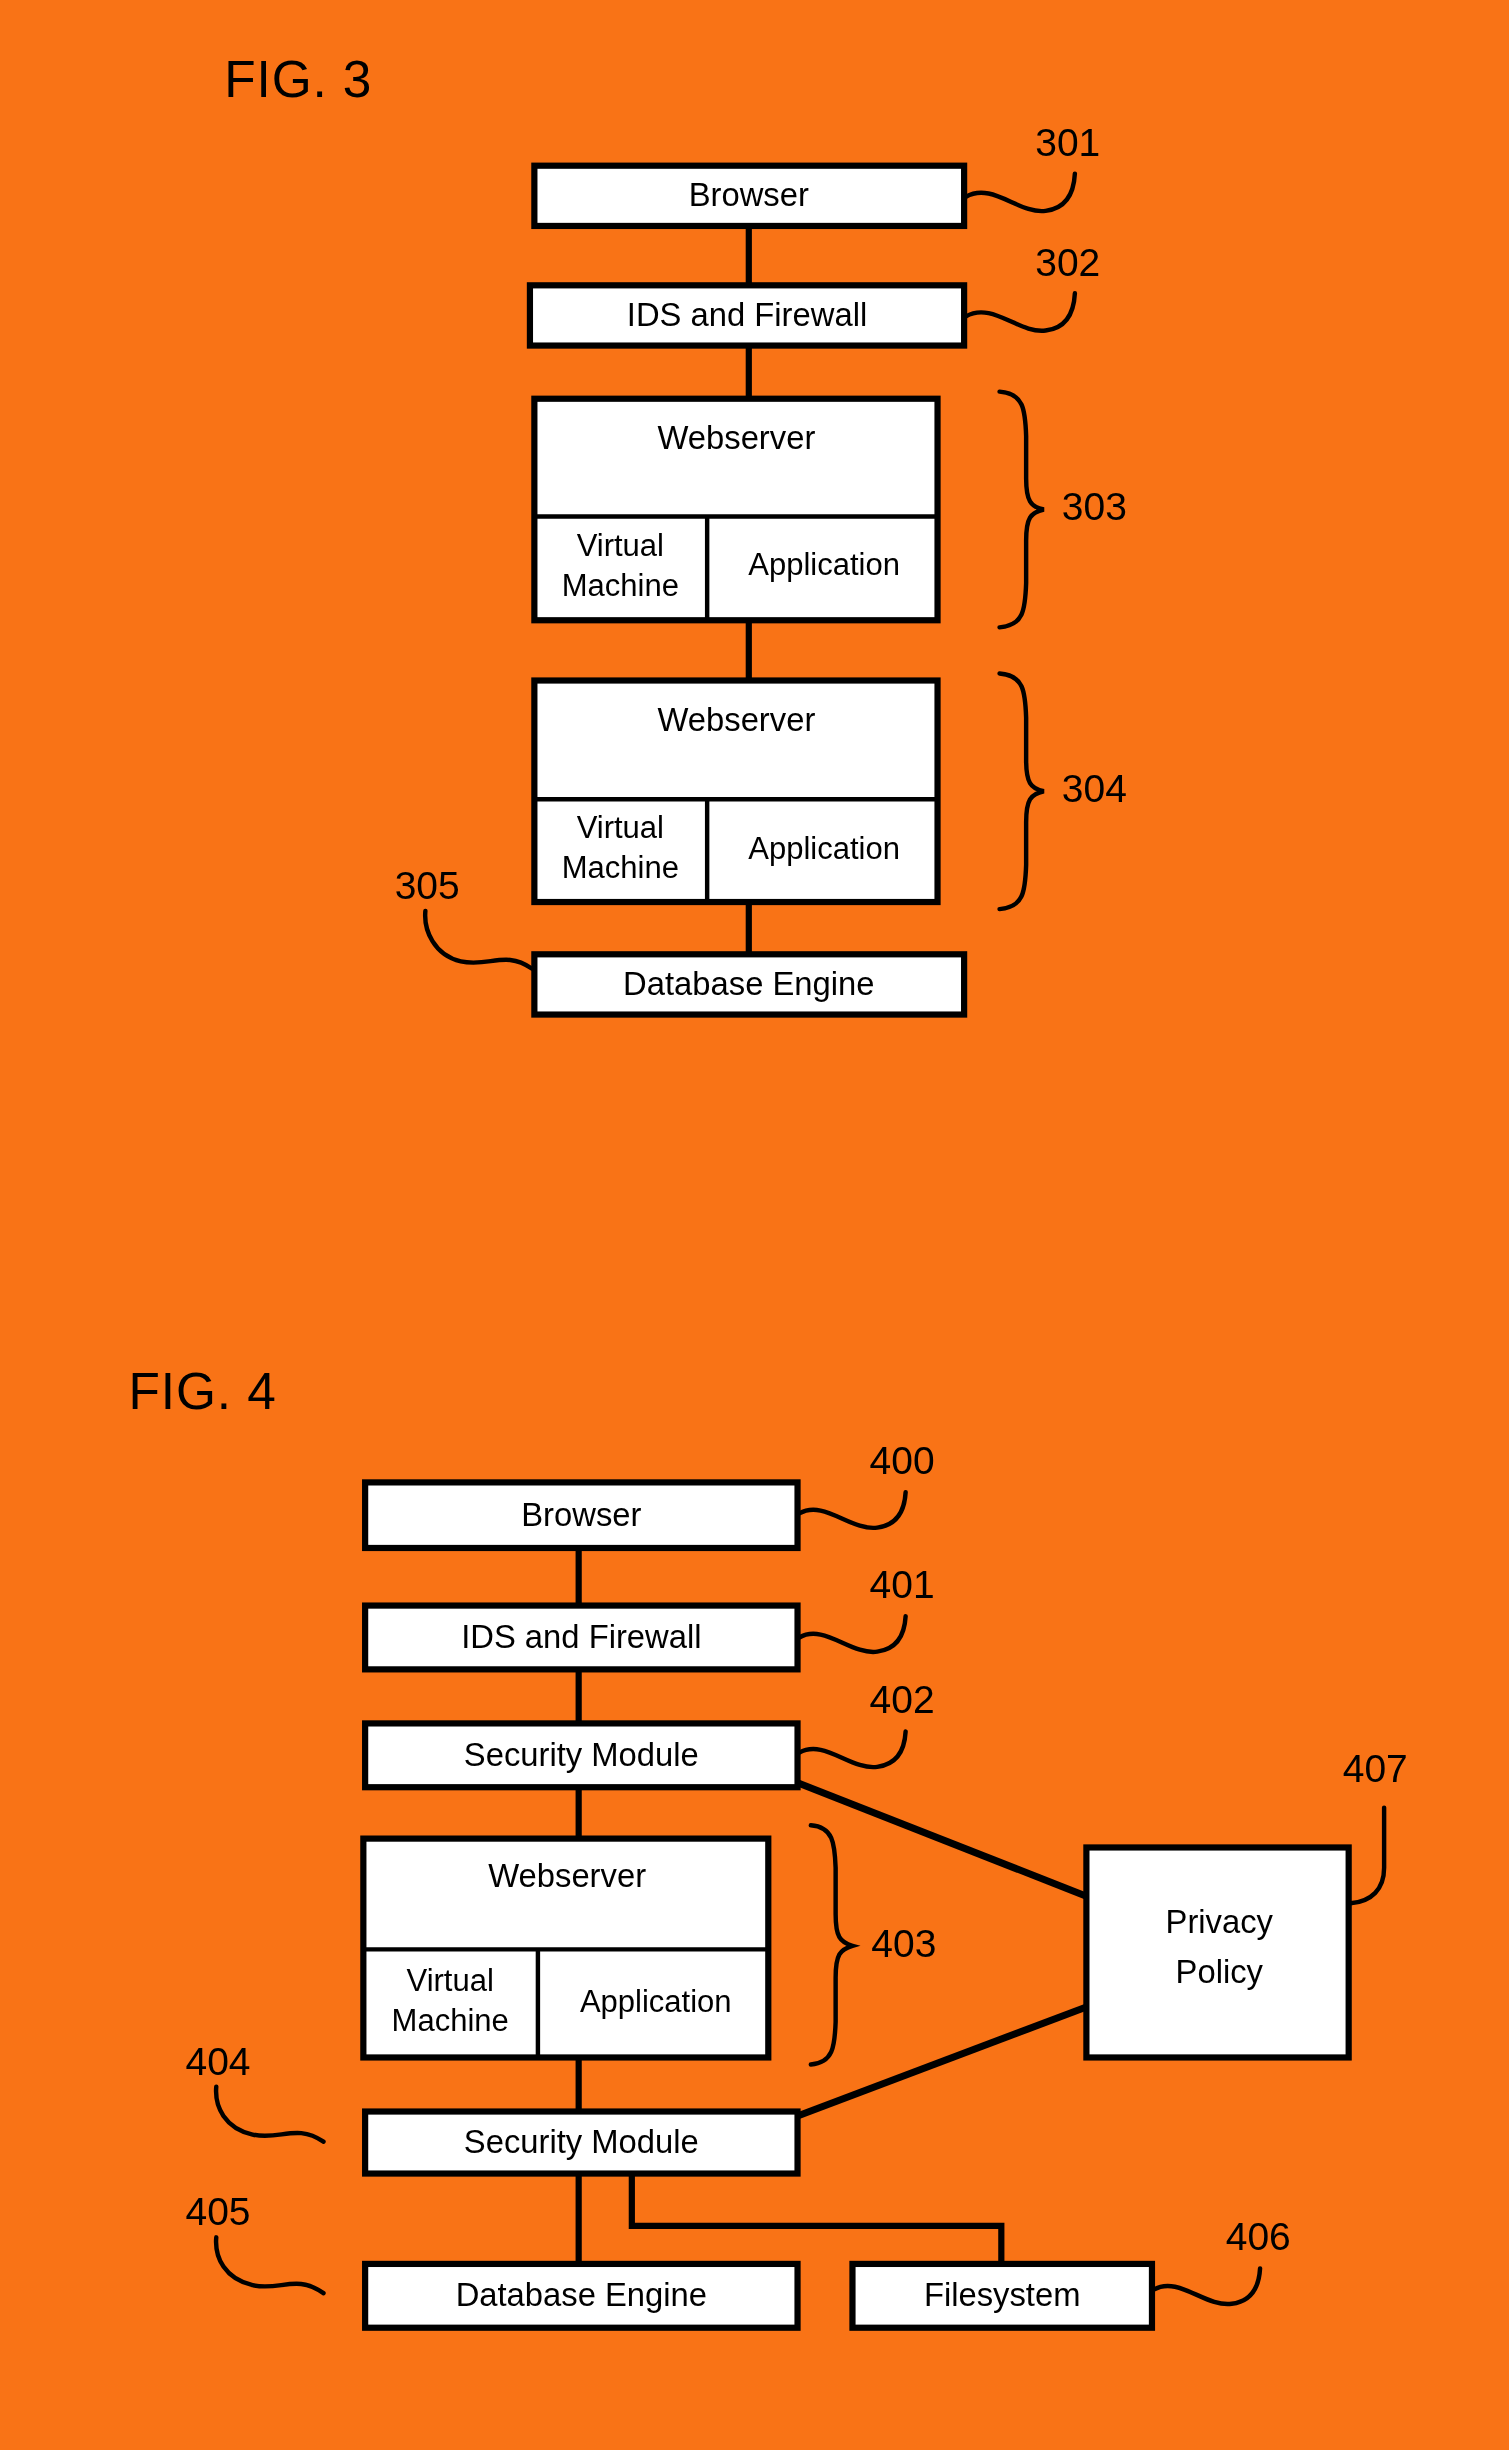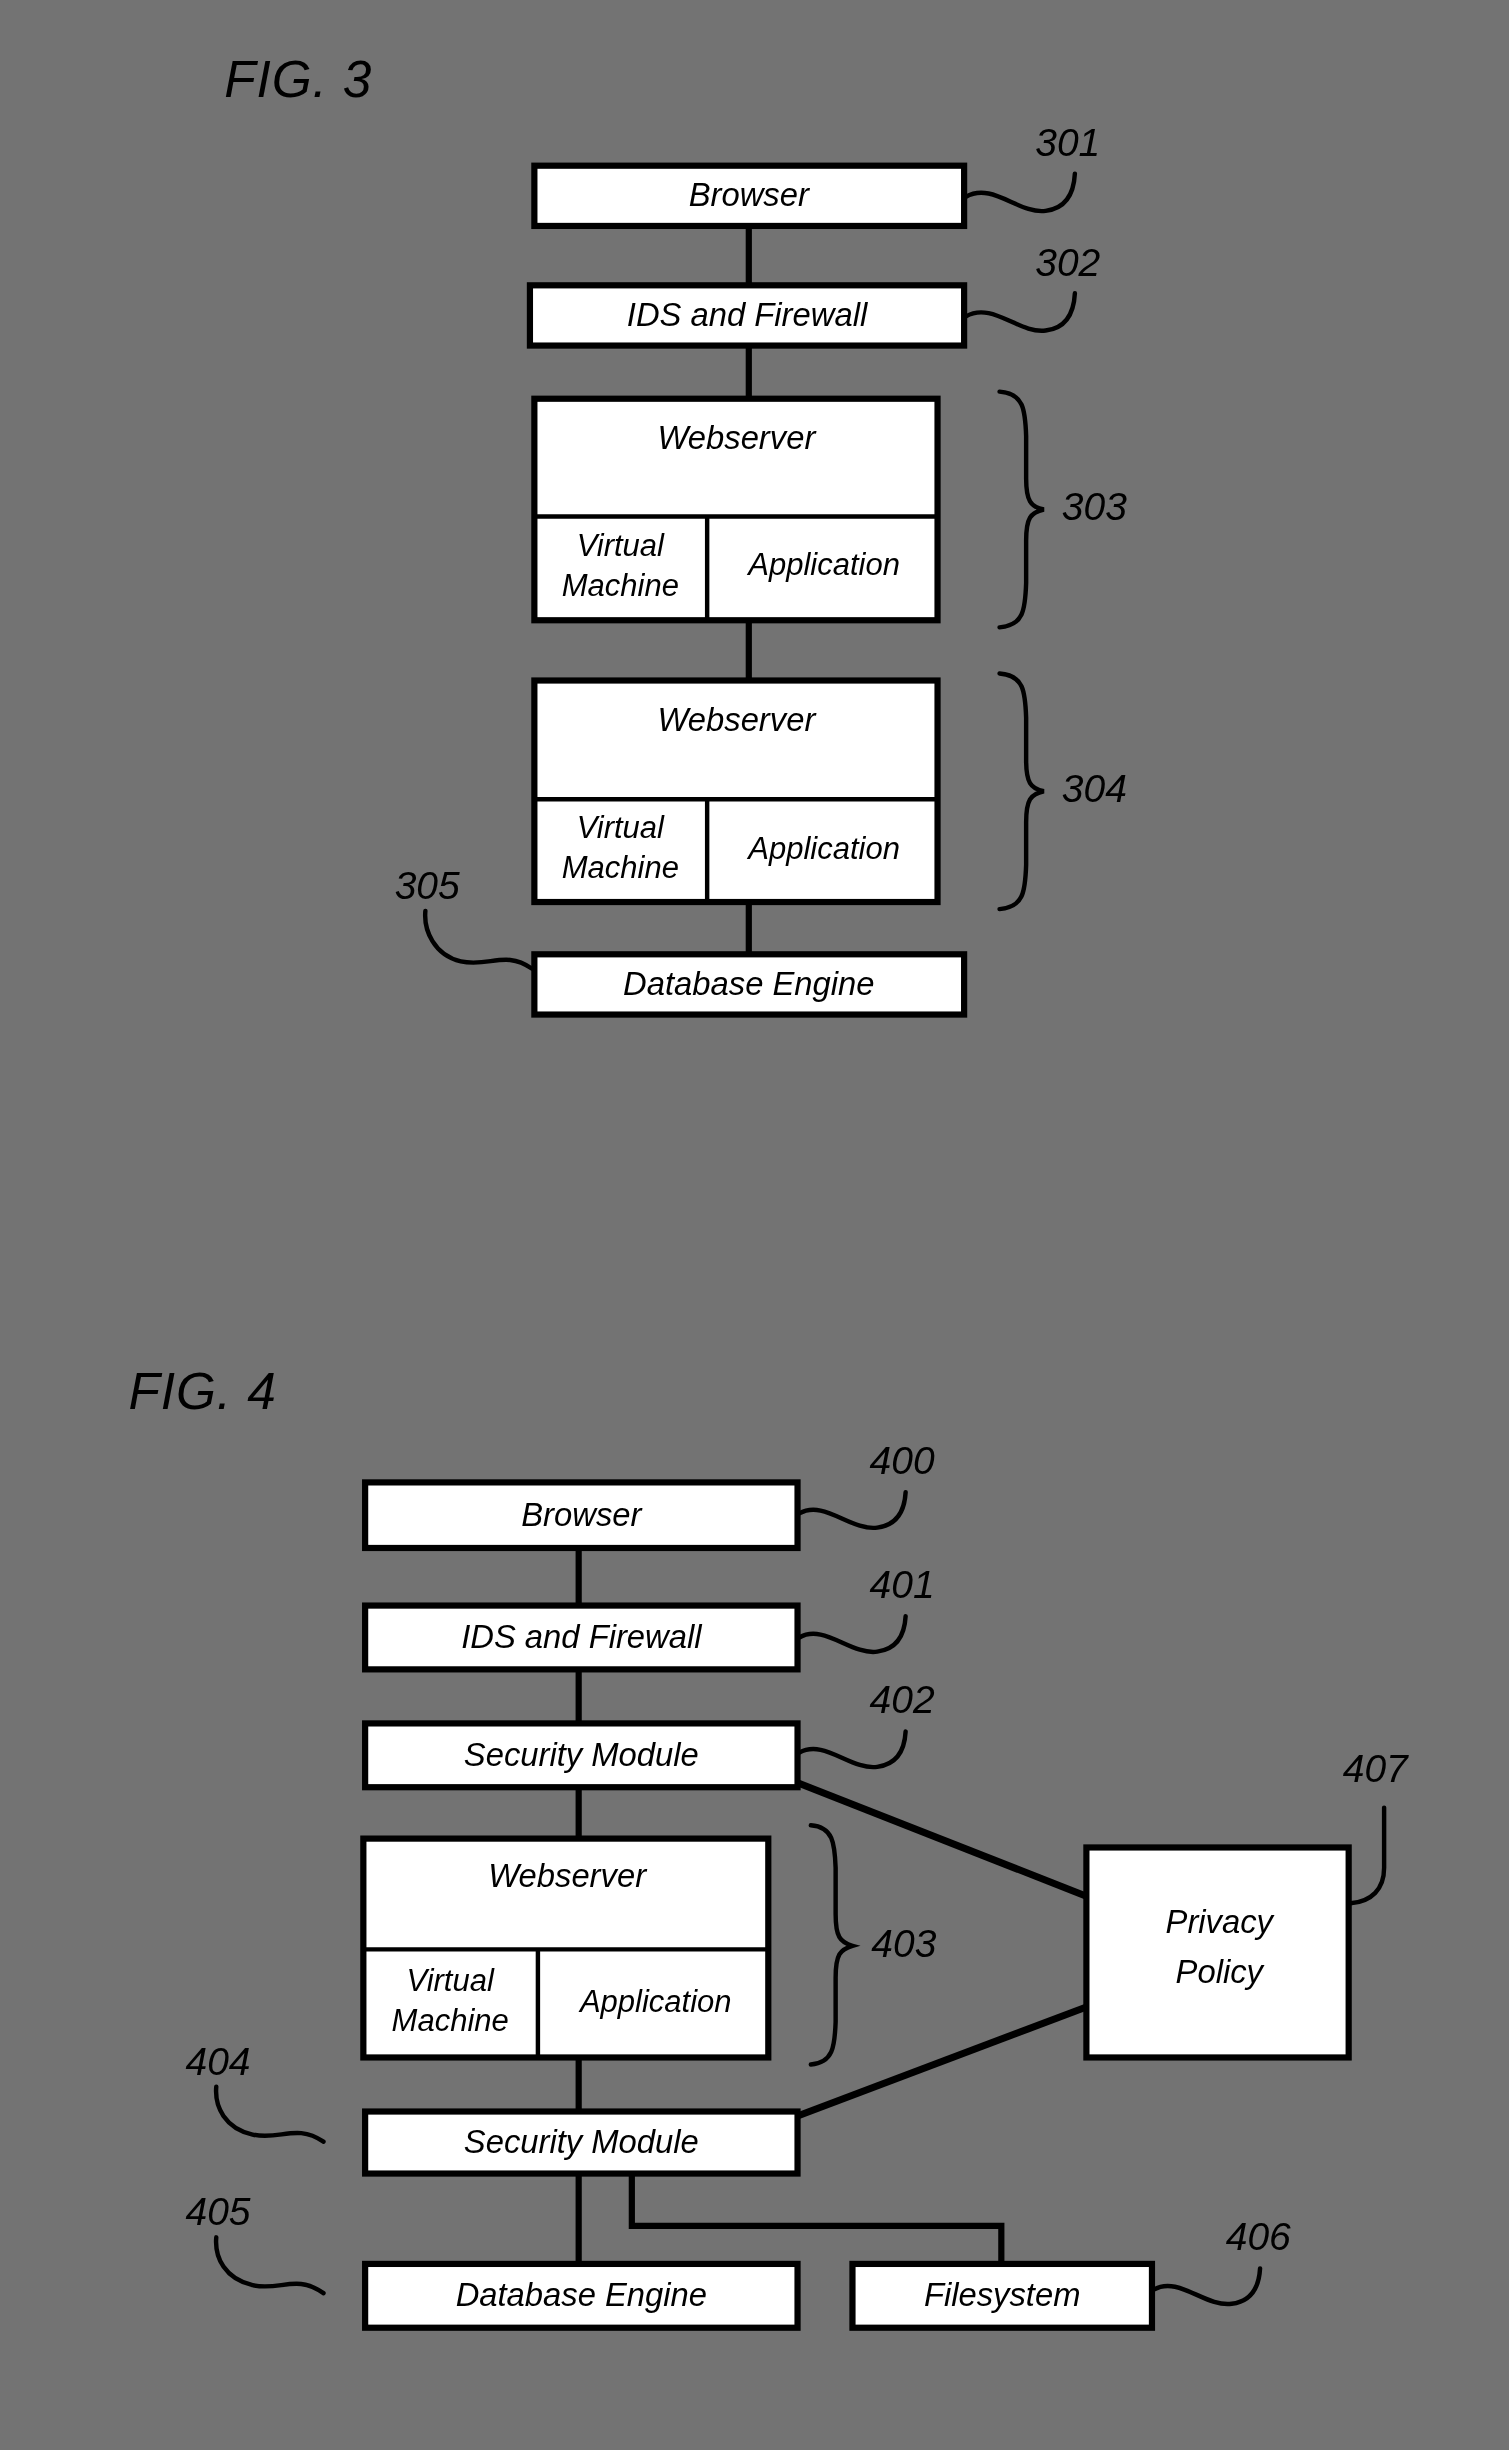--- a/index.html
+++ b/index.html
@@ -12,22 +12,21 @@
     height: 2450px;
     font-family: "Liberation Sans", sans-serif;
     color: #000000;
     overflow: hidden;
     position: relative;
   }
   #sheet {
     position: relative;
     width: 1510px;
     height: 2450px;
-    background: #737373;
-    font-style: italic;
+    background: #f97316;
   }
   svg.figure-layer {
     position: absolute;
     top: 0;
     left: 0;
     width: 1510px;
     height: 2450px;
   }
   .fig-title {
     font-family: "Liberation Sans", sans-serif;

